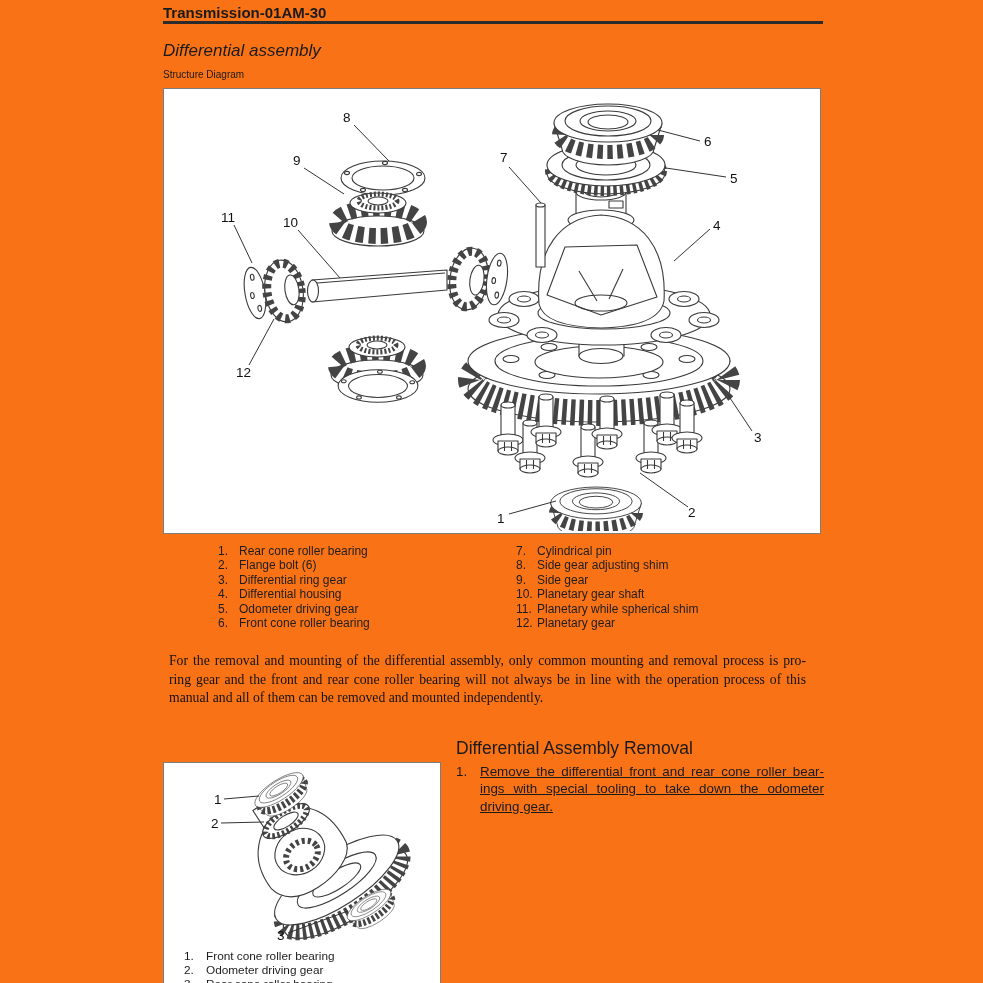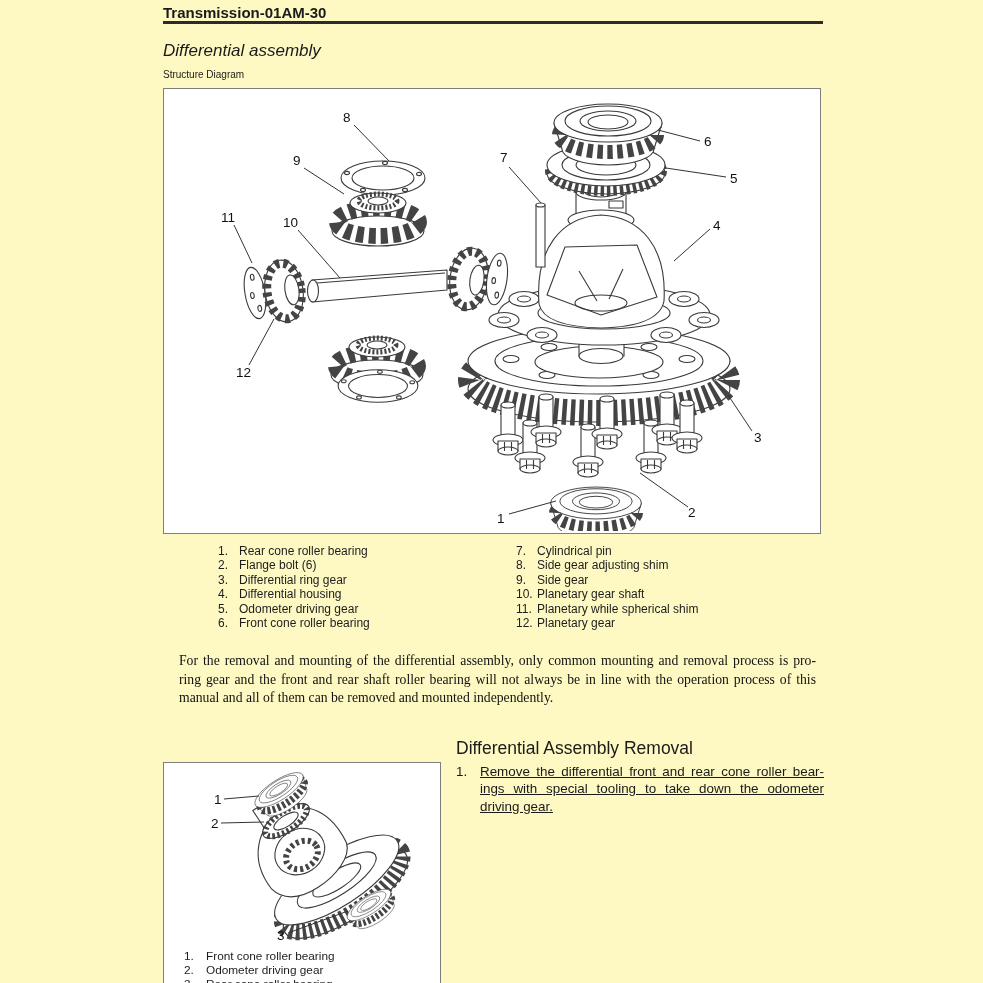--- a/index.html
+++ b/index.html
@@ -1,31 +1,31 @@
 <!DOCTYPE html>
 <html><head>
 <meta charset="utf-8">
 <style>
   html,body{margin:0;padding:0;background:#fff;}
-  .page{position:relative;width:983px;height:983px;background:#fef9c3;overflow:hidden;
+  .page{position:relative;width:983px;height:983px;background:#f97316;overflow:hidden;
         font-family:"Liberation Sans",sans-serif;color:#1a1a1a;}
   .abs{position:absolute;}
   .doc-header{left:163px;top:4px;font-size:15px;font-weight:bold;}
   .rule{left:163px;top:21px;width:660px;height:3px;background:#2b2b2b;}
   .title{left:163px;top:39px;font-size:17px;line-height:24px;font-style:italic;}
   .subtitle{left:163px;top:65px;font-size:10px;line-height:19px;}
   .figbox{border:1px solid #7d7d7d;background:#fff;}
   .fig1{left:163px;top:88px;width:656px;height:444px;}
   .fig2{left:163px;top:762px;width:276px;height:240px;}
   .plist{top:544px;font-size:12px;line-height:14.4px;color:#1d1d1d;}
   .plist-left{left:218px;}
   .plist-right{left:516px;}
   .prow{display:flex;}
   .pnum{width:21px;flex:none;}
-  .para{left:179px;top:652px;width:637px;font-family:"Liberation Serif",serif;
+  .para{left:169px;top:652px;width:637px;font-family:"Liberation Serif",serif;
         font-size:13.7px;line-height:18.7px;color:#111;}
   .jline{text-align:justify;text-align-last:justify;}
   .removal{left:456px;top:738px;width:368px;}
   .rhead{font-size:17.5px;line-height:21px;margin-bottom:4px;}
   .step{display:flex;font-size:13.4px;line-height:17.3px;}
   .snum{width:24px;flex:none;}
   .slines{flex:1;text-decoration:underline;}
   .f2list{position:absolute;left:20px;top:186px;font-size:11.8px;line-height:14px;color:#1d1d1d;}
   .f2num{width:22px;flex:none;}
   svg{display:block;}
@@ -270,21 +270,21 @@
         <span>Planetary while spherical shim</span>
       </div>
     <div class="prow">
         <span class="pnum">12.</span>
         <span>Planetary gear</span>
       </div>
   </div>
 
   <div class="abs para">
     <div class="jline">For the removal and mounting of the differential assembly, only common mounting and removal process is pro-</div>
-    <div class="jline">ring gear and the front and rear shaft roller bearing will not always be in line with the operation process of this</div>
+    <div class="jline">ring gear and the front and rear cone roller bearing will not always be in line with the operation process of this</div>
     <div>manual and all of them can be removed and mounted independently.</div>
   </div>
 
   <div class="abs removal">
     <div class="rhead">Differential Assembly Removal</div>
     <div class="step">
       <span class="snum">1.</span>
       <span class="slines">
         <div class="jline">Remove the differential front and rear cone roller bear-</div>
         <div class="jline">ings with special tooling to take down the odometer</div>

